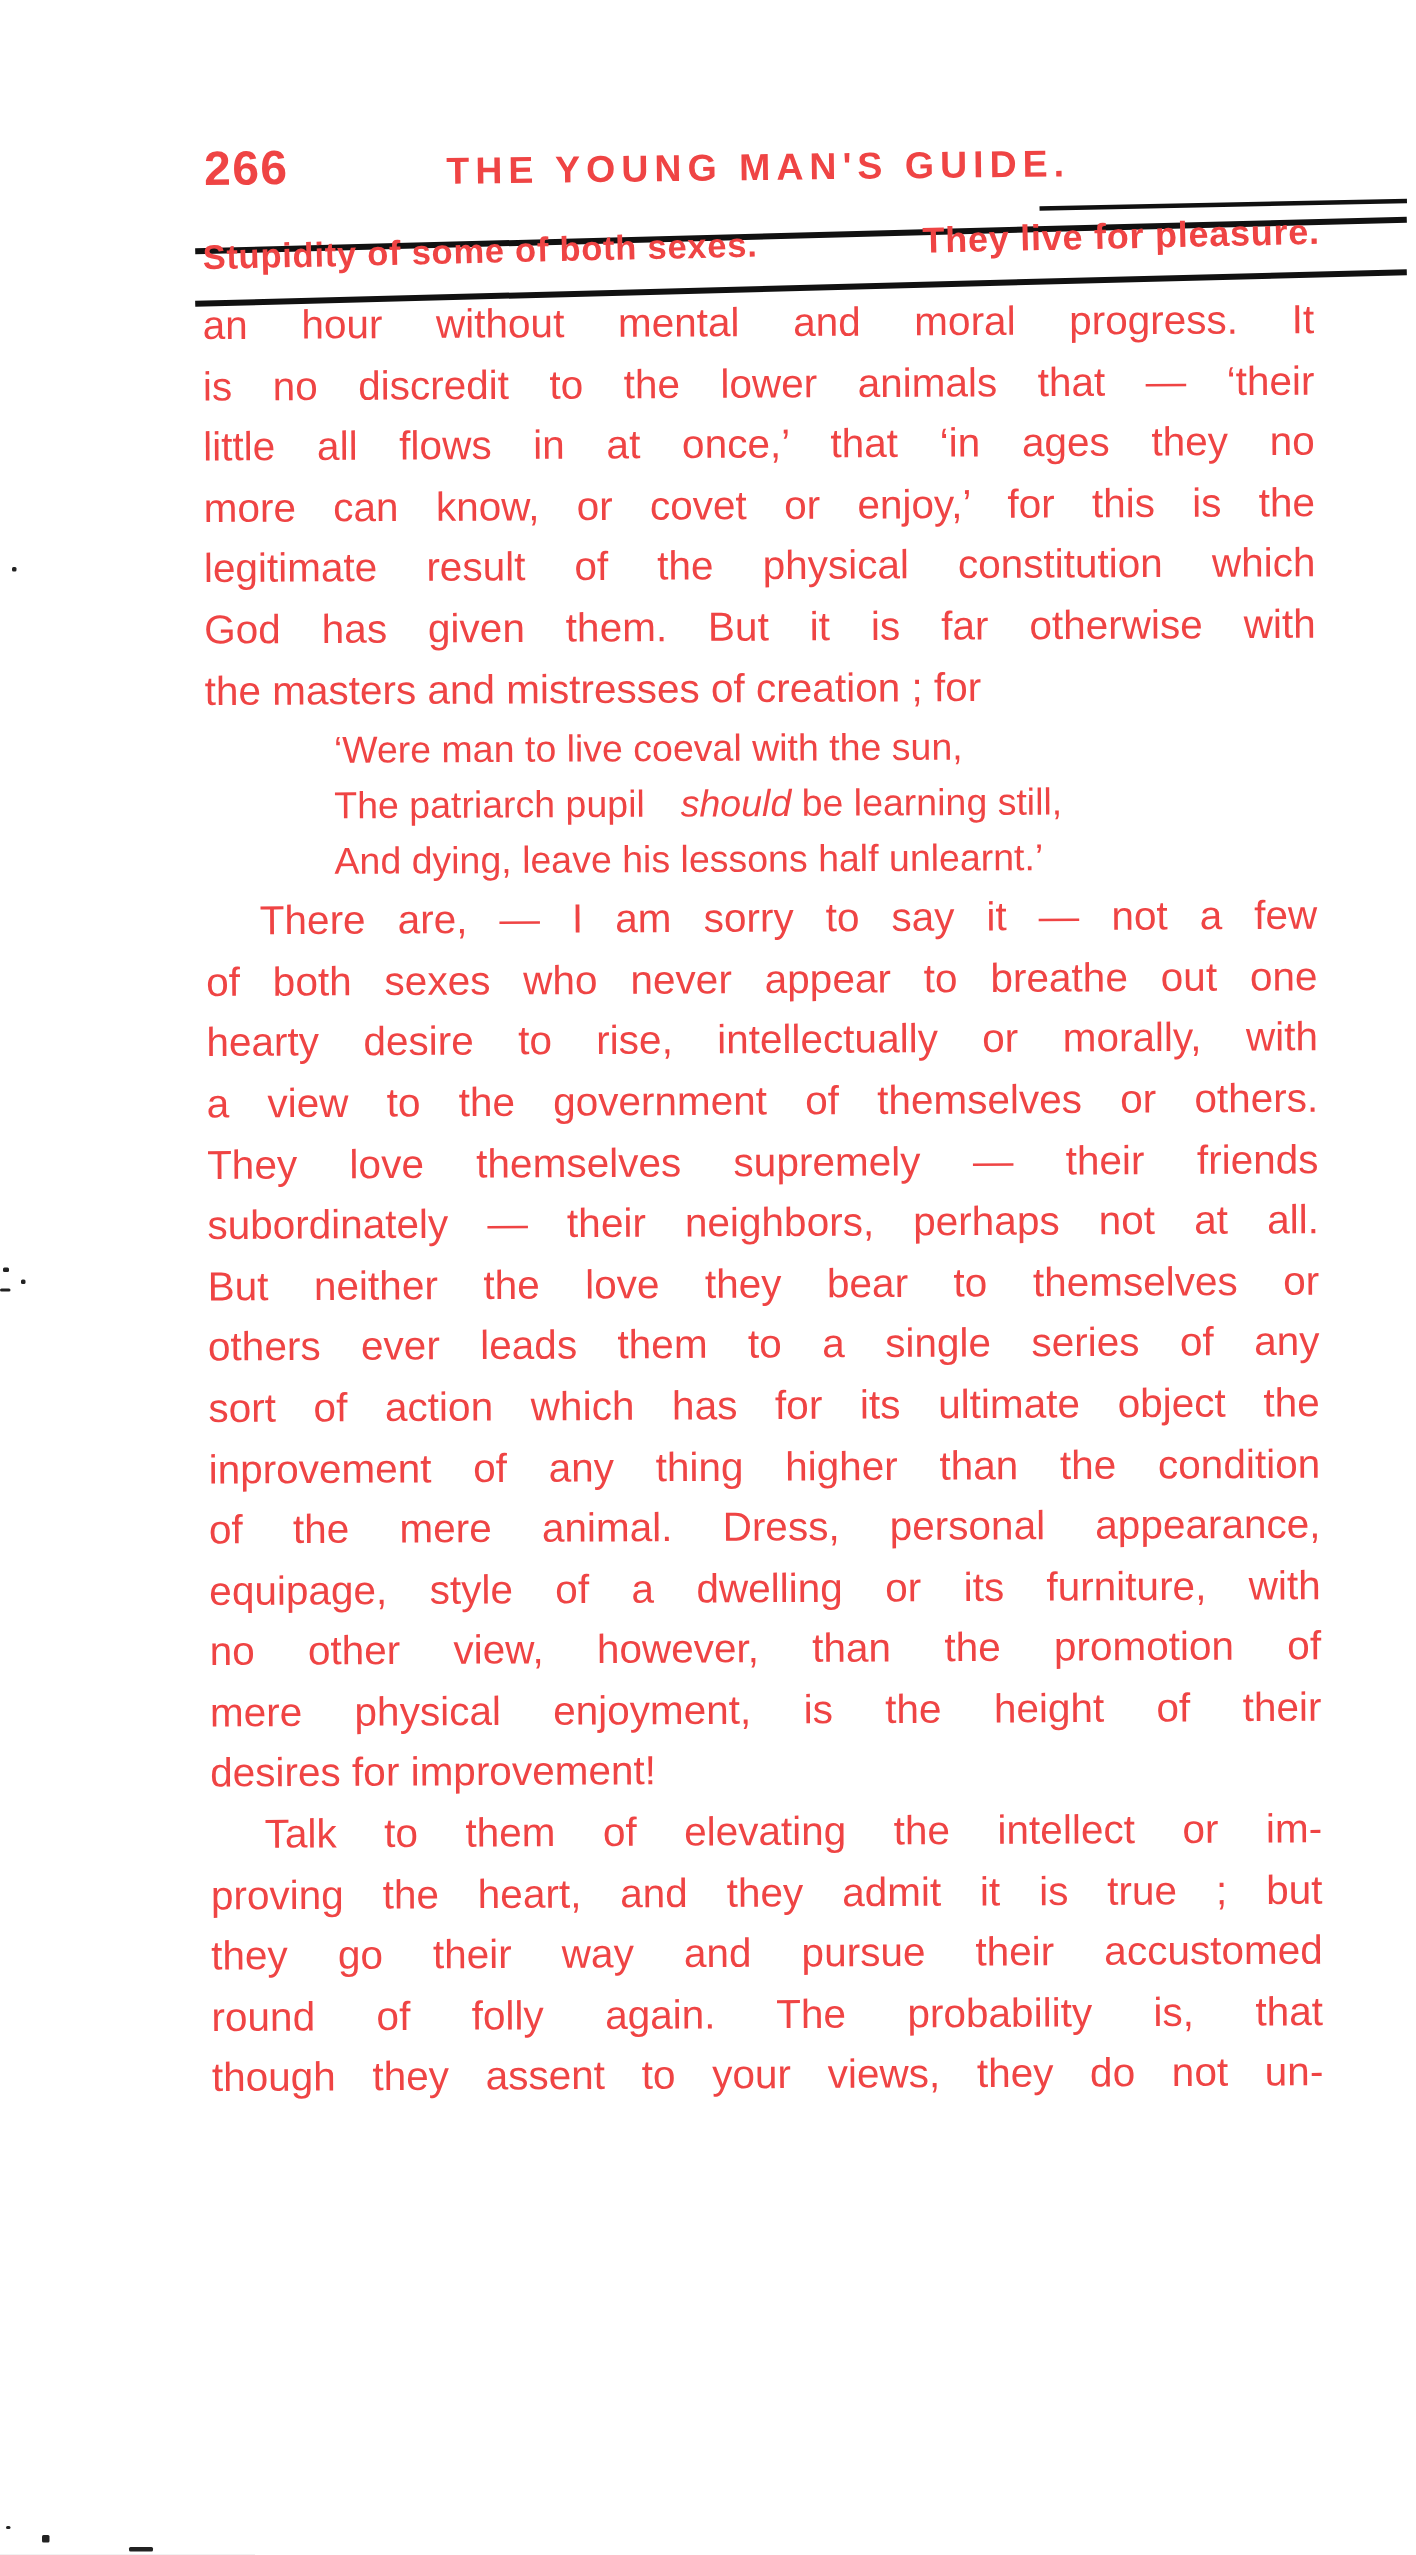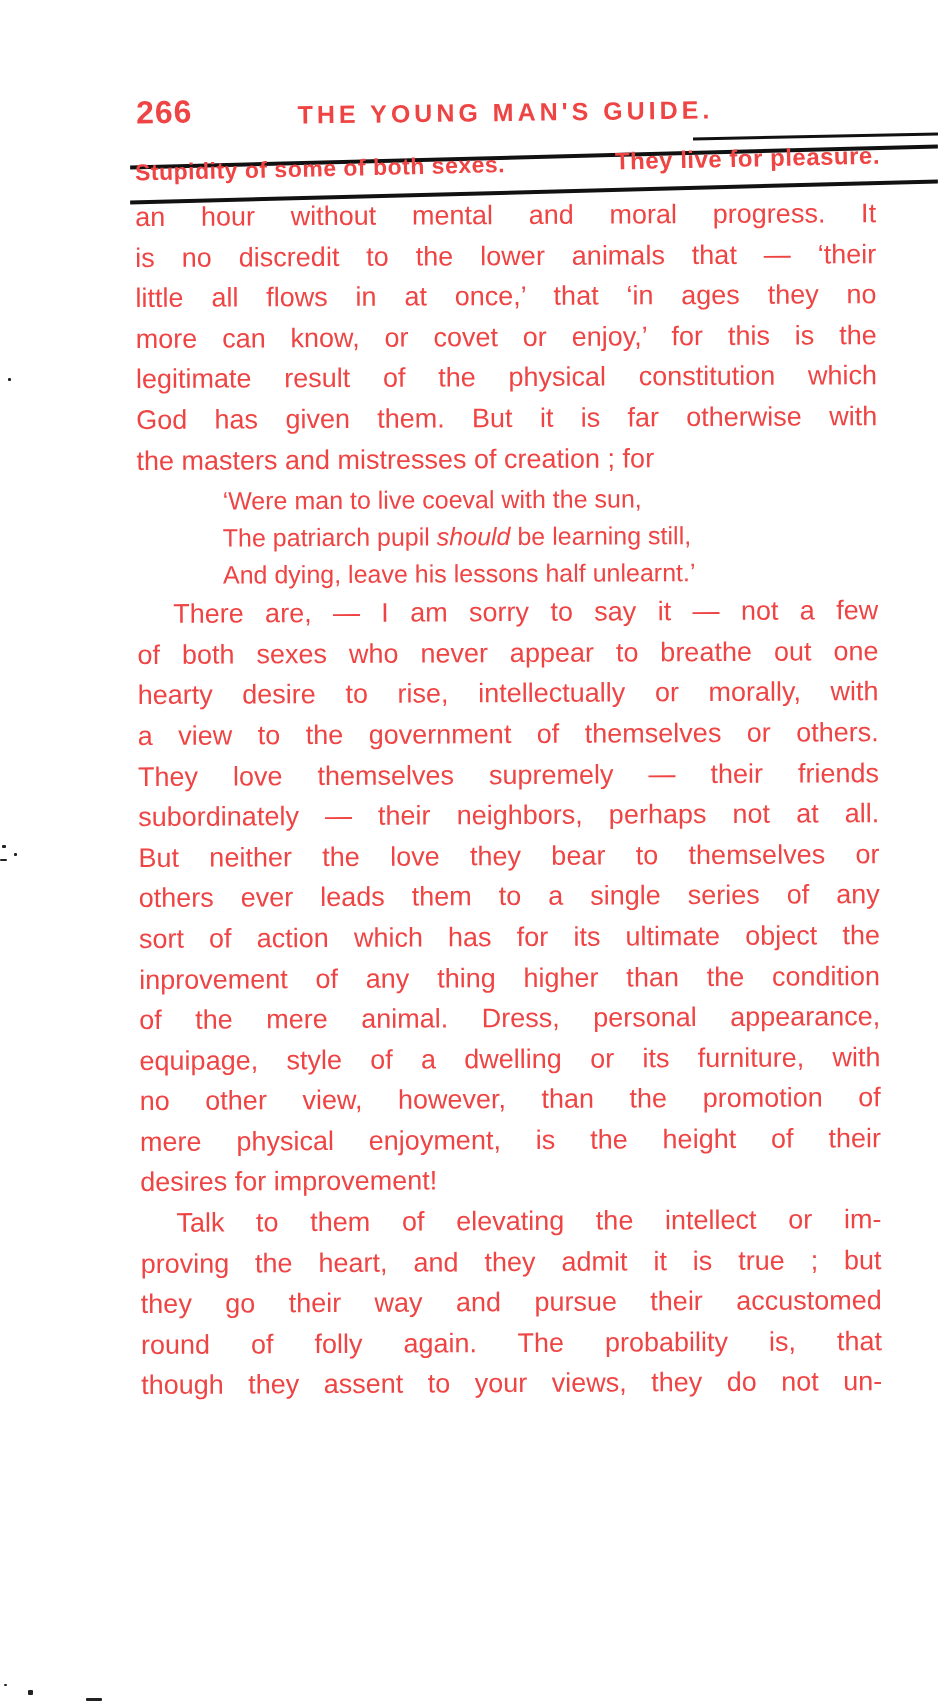--- a/index.html
+++ b/index.html
@@ -65,21 +65,21 @@
   .para { font-size: 27px; line-height: 40.6px; }
   .line { text-align: justify; text-align-last: justify; }
   .line.last { text-align-last: left; }
   .line.indent { text-indent: 36px; }
   .poem {
     margin: 2px 0 0 86px;
     font-size: 25px;
     line-height: 37px;
   }
   .poem-line { text-align: left; white-space: nowrap; }
-  .poem-line em { font-style: italic; }
+  .poem-line em { font-style: italic; margin-left: 17px; }
   
   .speck { position: absolute; background: #222; border-radius: 1px; }
   .sp1 { left: 8px;  top: 378px;  width: 3px;  height: 3px; }
   .sp2 { left: 2px;  top: 845px;  width: 4px;  height: 3px; }
   .sp3 { left: 14px; top: 853px;  width: 3px;  height: 3px; }
   .sp4 { left: 0px;  top: 859px;  width: 7px;  height: 2px; }
   .sp5 { left: 4px;  top: 1684px; width: 3px;  height: 2px; }
   .sp6 { left: 28px; top: 1690px; width: 5px;  height: 5px; }
   .sp7 { left: 86px; top: 1698px; width: 16px; height: 3px; }
 </style>

